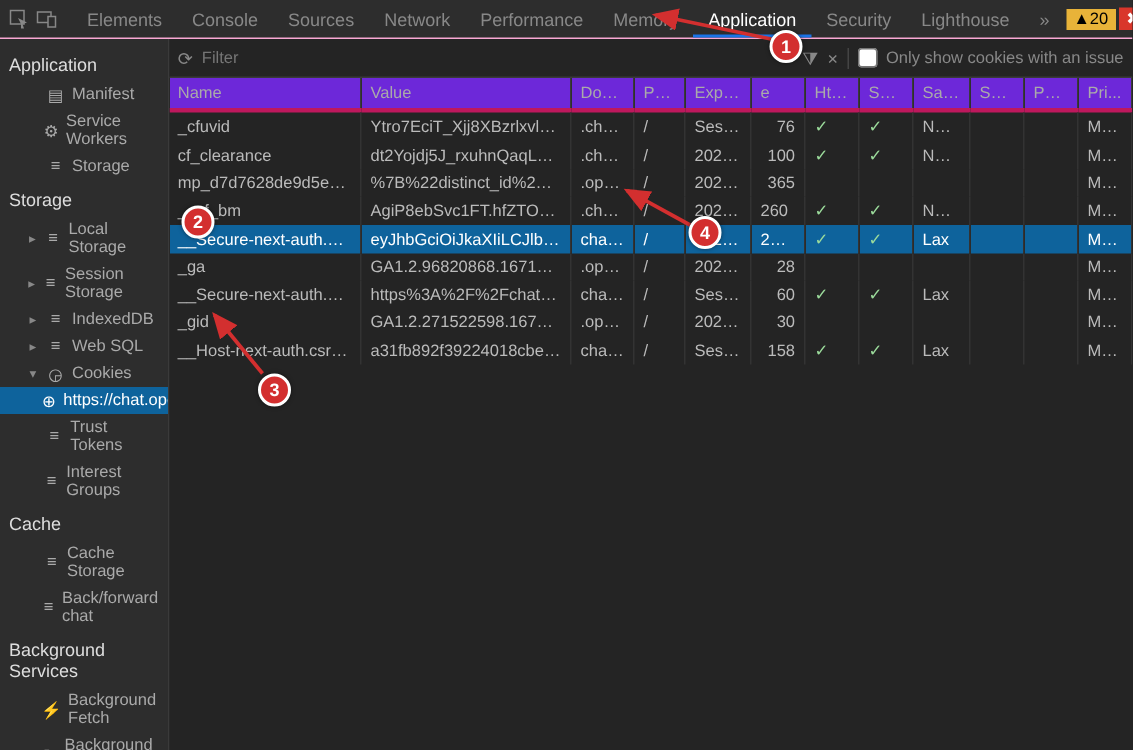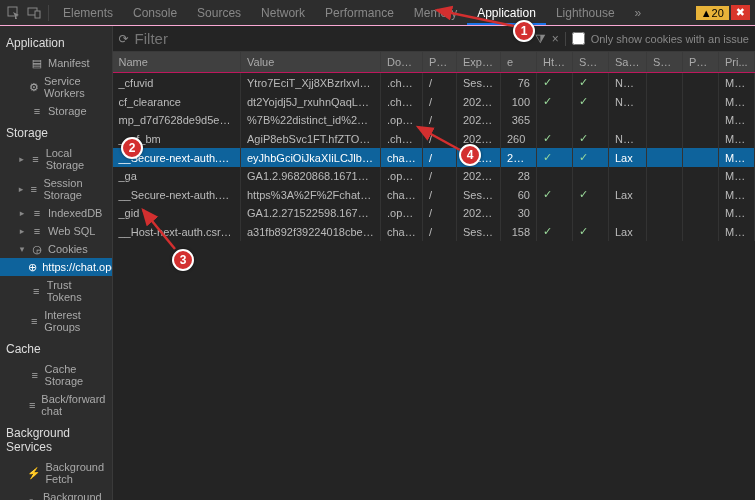--- a/index.html
+++ b/index.html
@@ -15,25 +15,25 @@
 .main { display:flex; height:474px; }
 .sidebar { width:145px; background:#2d2d2d; border-right:1px solid #3a3a3a; overflow-y:auto; padding:4px 0; }
 .sh { color:#ddd; font-size:12px; padding:6px 6px 4px; }
 .si { display:flex; align-items:center; padding:3px 6px 3px 18px; cursor:pointer; color:#aaa; font-size:11px; gap:5px; }
 .si.sel { background:#0e639c; color:#fff; }
 .si.d2 { padding-left:28px; }
 .tw { display:inline-block; width:8px; text-align:center; color:#888; font-size:9px; }
 .ic { width:12px; height:12px; display:inline-flex; align-items:center; justify-content:center; }
 .content { flex:1; display:flex; flex-direction:column; background:#242424; }
 .fbar { height:26px; display:flex; align-items:center; border-bottom:1px solid #3a3a3a; padding:0 6px; gap:6px; }
-.fin { flex:1; background:transparent; border:none; color:#aaa; font-size:15px; outline:none; }
+.fin { flex:1; background:transparent; border:none; color:#aaa; font-size:11px; outline:none; }
 .fib { color:#888; cursor:pointer; font-size:12px; }
 .flab { color:#888; font-size:11px; }
 table { width:100%; border-collapse:collapse; font-size:11px; table-layout:fixed; }
-th { text-align:left; padding:4px 6px; color:#aaa; border-right:1px solid #3a3a3a; border-bottom:1px solid #be185d; font-weight:normal; background:#404040; white-space:nowrap; overflow:hidden; text-overflow:ellipsis; }
+th { text-align:left; padding:4px 6px; color:#aaa; border-right:1px solid #3a3a3a; border-bottom:3px solid #be185d; font-weight:normal; background:#6d28d9; white-space:nowrap; overflow:hidden; text-overflow:ellipsis; }
 td { padding:3px 6px; color:#bbb; white-space:nowrap; overflow:hidden; text-overflow:ellipsis; border-right:1px solid #333; }
 tbody tr.sel { background:#0e639c; color:#fff; }
 tbody tr.sel td { color:#fff; }
 .ck { color:#9cdc9c; }
 .marker { position:absolute; width:22px; height:22px; background:#d32f2f; border:2px solid #fff; border-radius:50%; color:#fff; font-weight:bold; font-size:12px; display:flex; align-items:center; justify-content:center; z-index:10; box-shadow:0 0 3px rgba(0,0,0,.5); }
 .arrow { position:absolute; z-index:9; }
 svg { display:block; }
 </style>
 </head>
 <body>
@@ -53,20 +53,21 @@
     </span>
   <span style="width:1px;height:16px;background:#444;margin:0 4px"></span>
   <div id="tabs" style="display:flex">
       <span class="tab">Elements</span>
       <span class="tab">Console</span>
       <span class="tab">Sources</span>
       <span class="tab">Network</span>
       <span class="tab">Performance</span>
       <span class="tab">Memory</span>
       <span class="tab active">Application</span>
+      <span class="tab">Security</span>
       <span class="tab">Lighthouse</span>
     </div>
   <span class="tab">»</span>
   <div class="rt">
     <span class="badge by">▲<span>20</span></span>
     <span class="badge br">✖</span>
 
   </div>
 </div>
 

